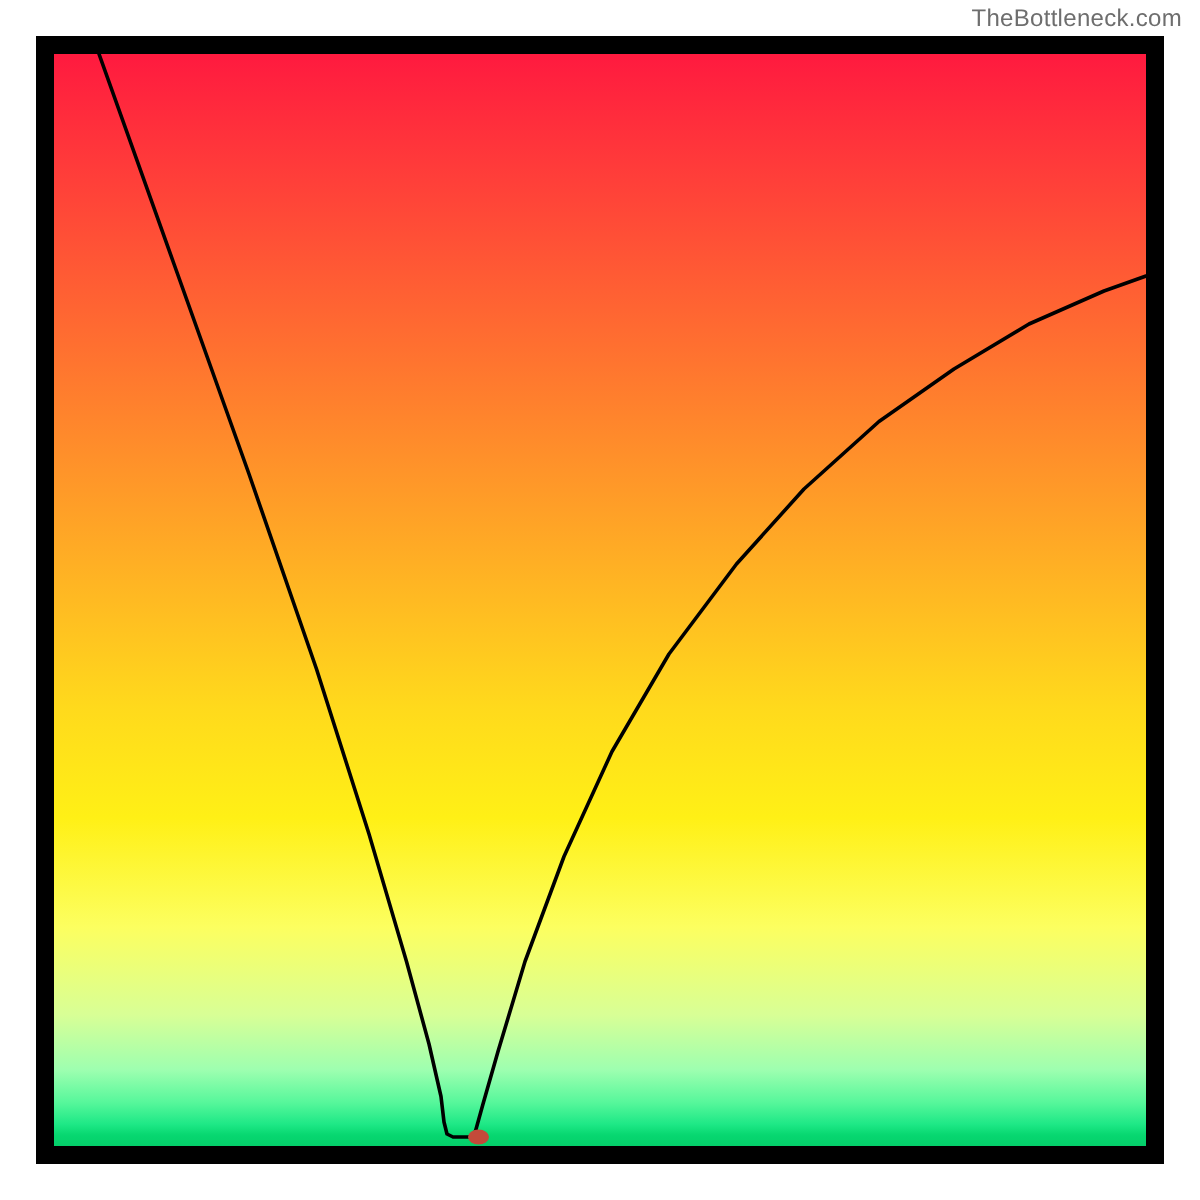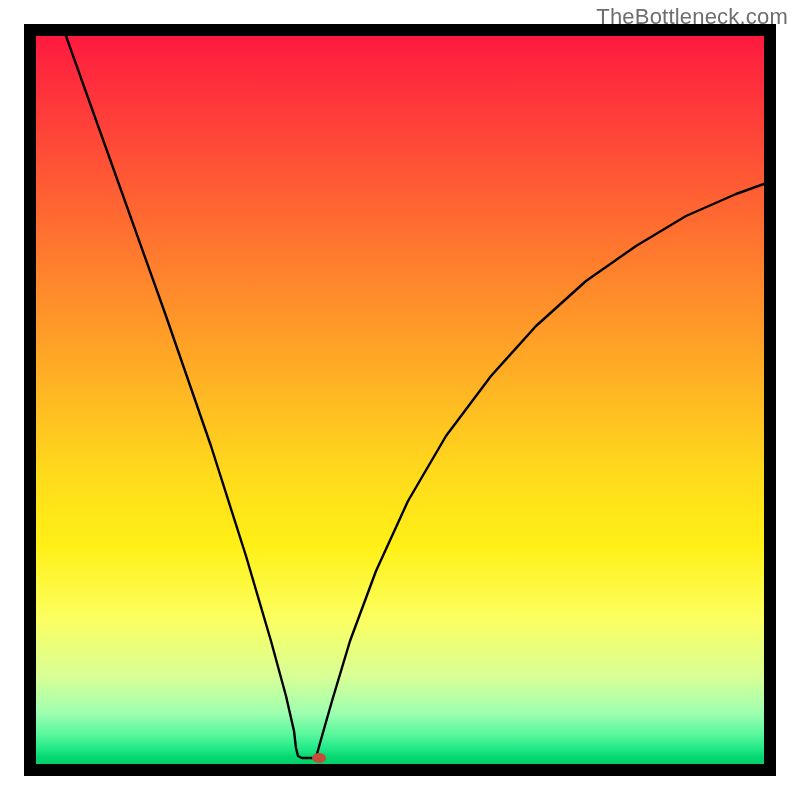--- a/index.html
+++ b/index.html
@@ -8,21 +8,21 @@
     width: 800px;
     height: 800px;
     background: #ffffff;
     overflow: hidden;
     font-family: Arial, Helvetica, sans-serif;
   }
   .watermark {
     position: absolute;
     top: 4px;
     right: 12px;
-    font-size: 22px;
+    font-size: 16px;
     color: #6e6e6e;
     font-weight: 500;
     letter-spacing: 0.2px;
     z-index: 10;
   }
   .plot-frame {
     position: absolute;
     top: 24px;
     left: 24px;
     width: 752px;

